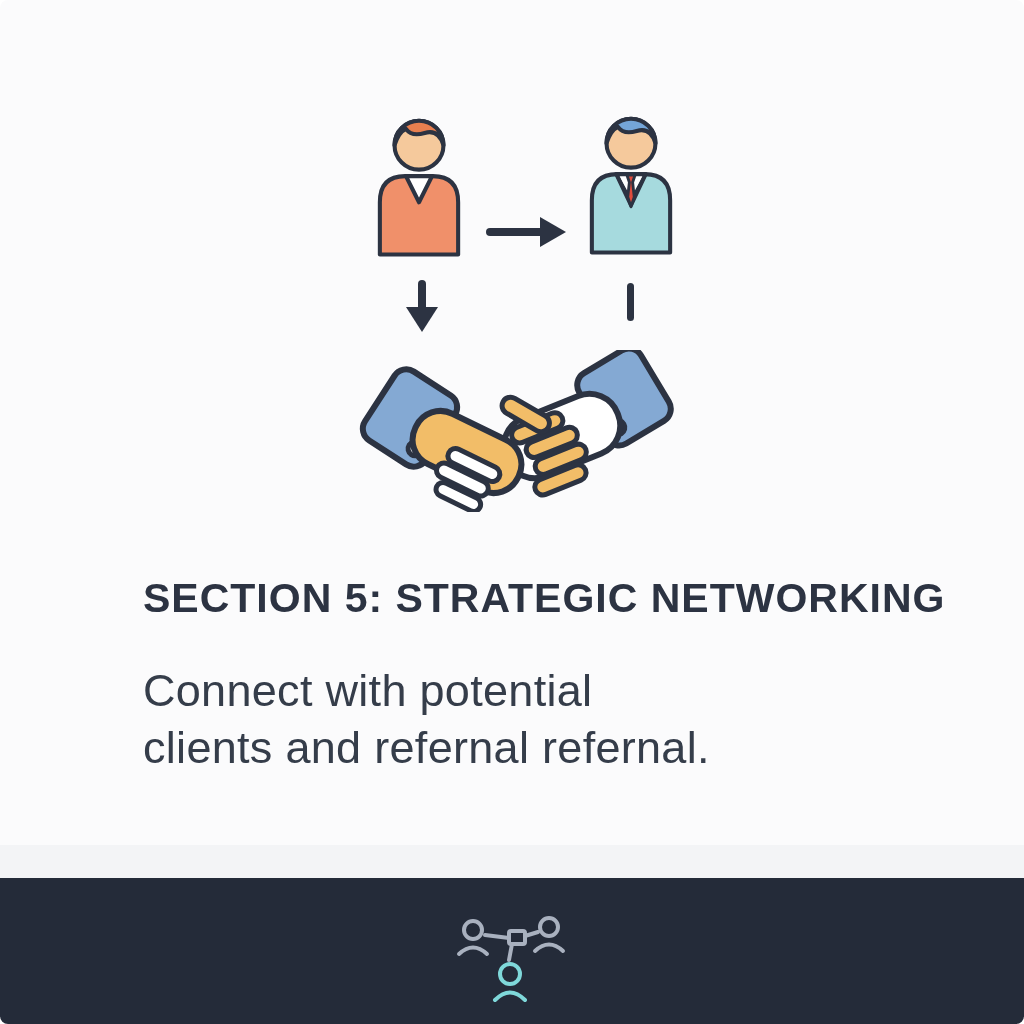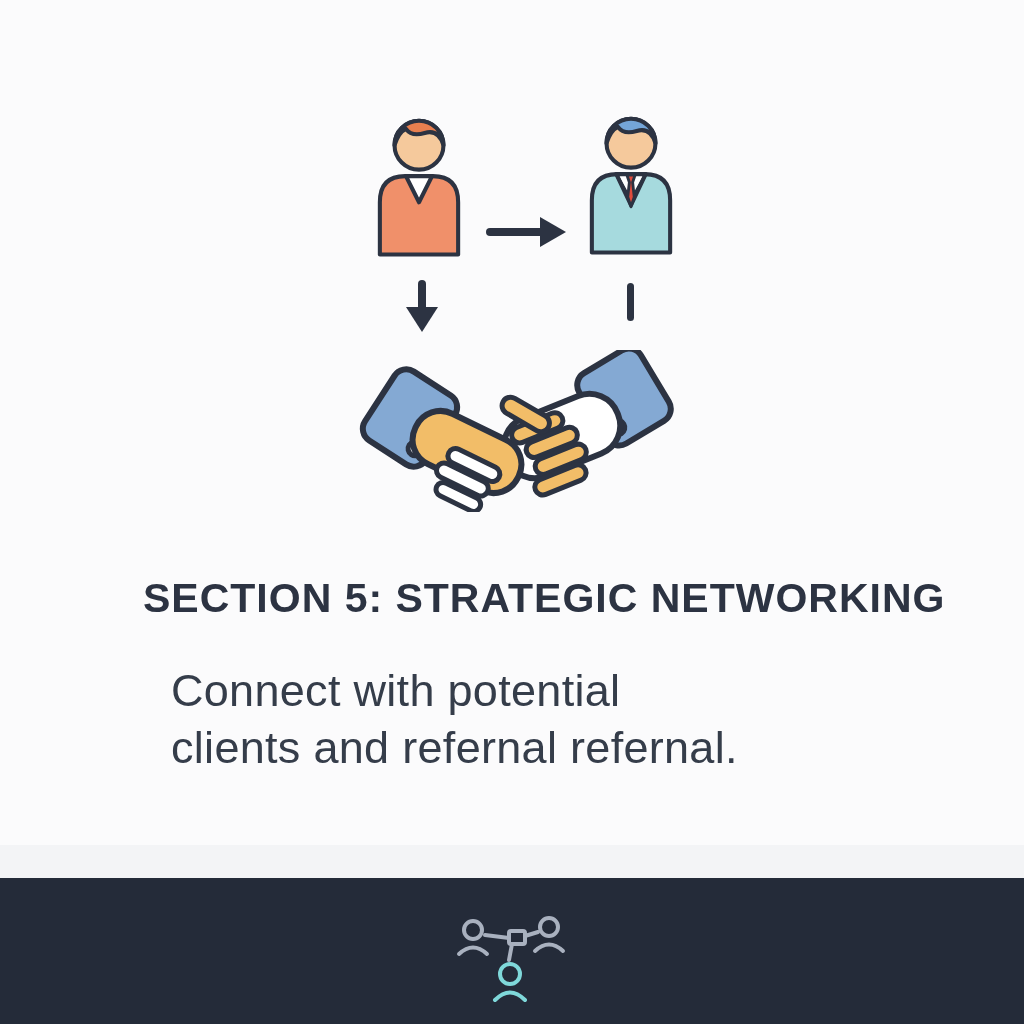--- a/index.html
+++ b/index.html
@@ -1,31 +1,31 @@
 <!DOCTYPE html>
 <html style="--background: #fbfbfc; --band-light: #f3f4f6; --footer-background: #242b39; --outline: #2c3342; --title-text: #2c3342; --subtitle-text: #353d4a; --skin: #f5c99c; --orange-sweater: #f0906a; --orange-hair: #e87f4f; --teal-jacket: #a6dade; --blue-hair: #74a5d8; --tie-red: #e04b3c; --cuff-blue: #84a9d3; --hand-tan: #f2bd68; --logo-gray: #a9b1bf; --logo-teal: #7fd8da;"><head>
 <meta charset="utf-8">
 <style>
   * { margin:0; padding:0; box-sizing:border-box; }
   html, body { width:1024px; height:1024px; }
   body { font-family:"Liberation Sans", sans-serif; background:#ffffff; }
 
   .slide {
     position:relative; width:1024px; height:1024px;
-    background:var(--background, #fbfbfc); overflow:hidden;
+    background:var(--background, #fbfbfc); overflow:hidden;border-radius:8px;
   }
   .abs { position:absolute; }
 
   .title {
     font-size:41px; font-weight:700; letter-spacing:1px;
     color:var(--title-text, #2c3342); white-space:nowrap;
   }
   .subtitle {
     font-size:45px; font-weight:400; letter-spacing:0.3px;
-    color:var(--subtitle-text, #353d4a); line-height:57px;margin-left:28px;
+    color:var(--subtitle-text, #353d4a); line-height:57px;
   }
 
   .connector {
     width:7px; height:38px; border-radius:4px;
     background:var(--outline, #2c3342);
   }
 
   .light-band {
     position:absolute; left:0; top:845px; width:1024px; height:33px;
     background:var(--band-light, #f3f4f6);

